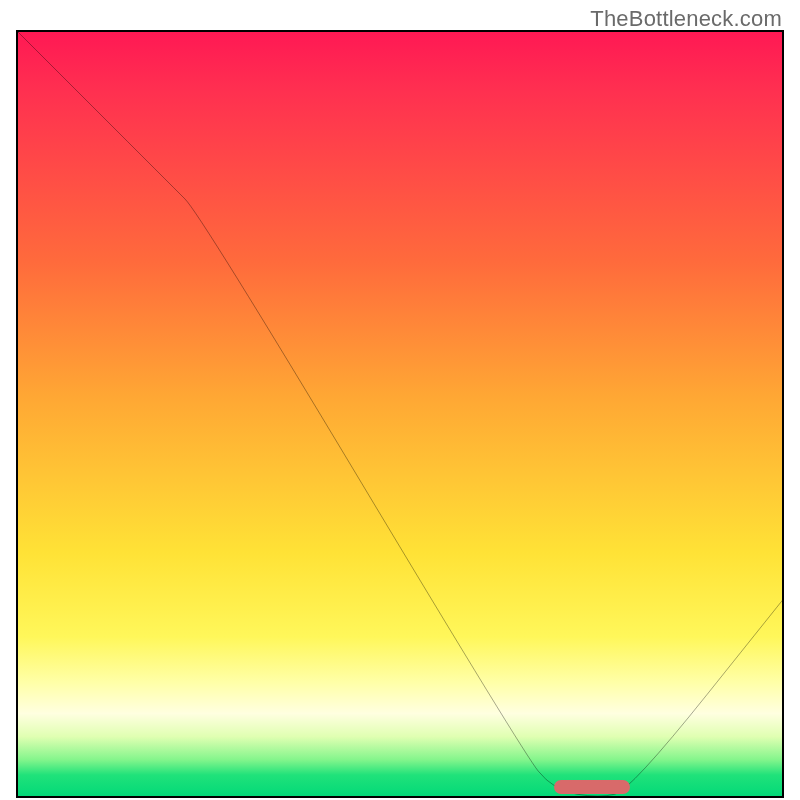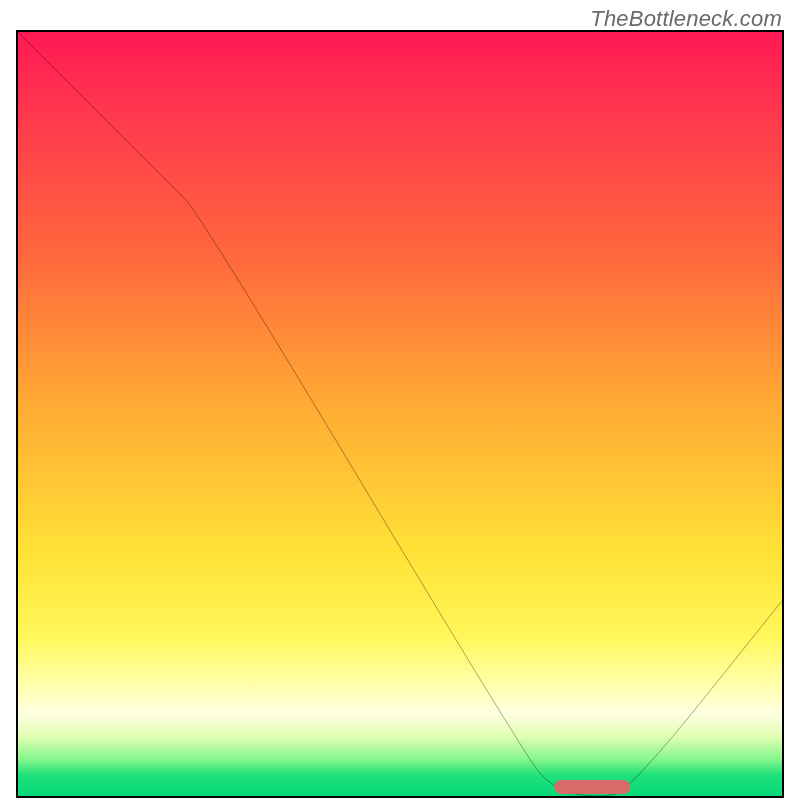--- a/index.html
+++ b/index.html
@@ -57,21 +57,20 @@
     border-radius: 8px;
     height: 14px;
   }
   .watermark {
     position: absolute;
     top: 6px;
     right: 18px;
     color: #6a6a6a;
     font-size: 22px;
     letter-spacing: 0.2px;
-    font-style: italic;
   }
 </style>
 </head>
 <body>
 
 <div class="watermark">TheBottleneck.com</div>
 
 <div class="frame">
   <div class="gradient"></div>
 

